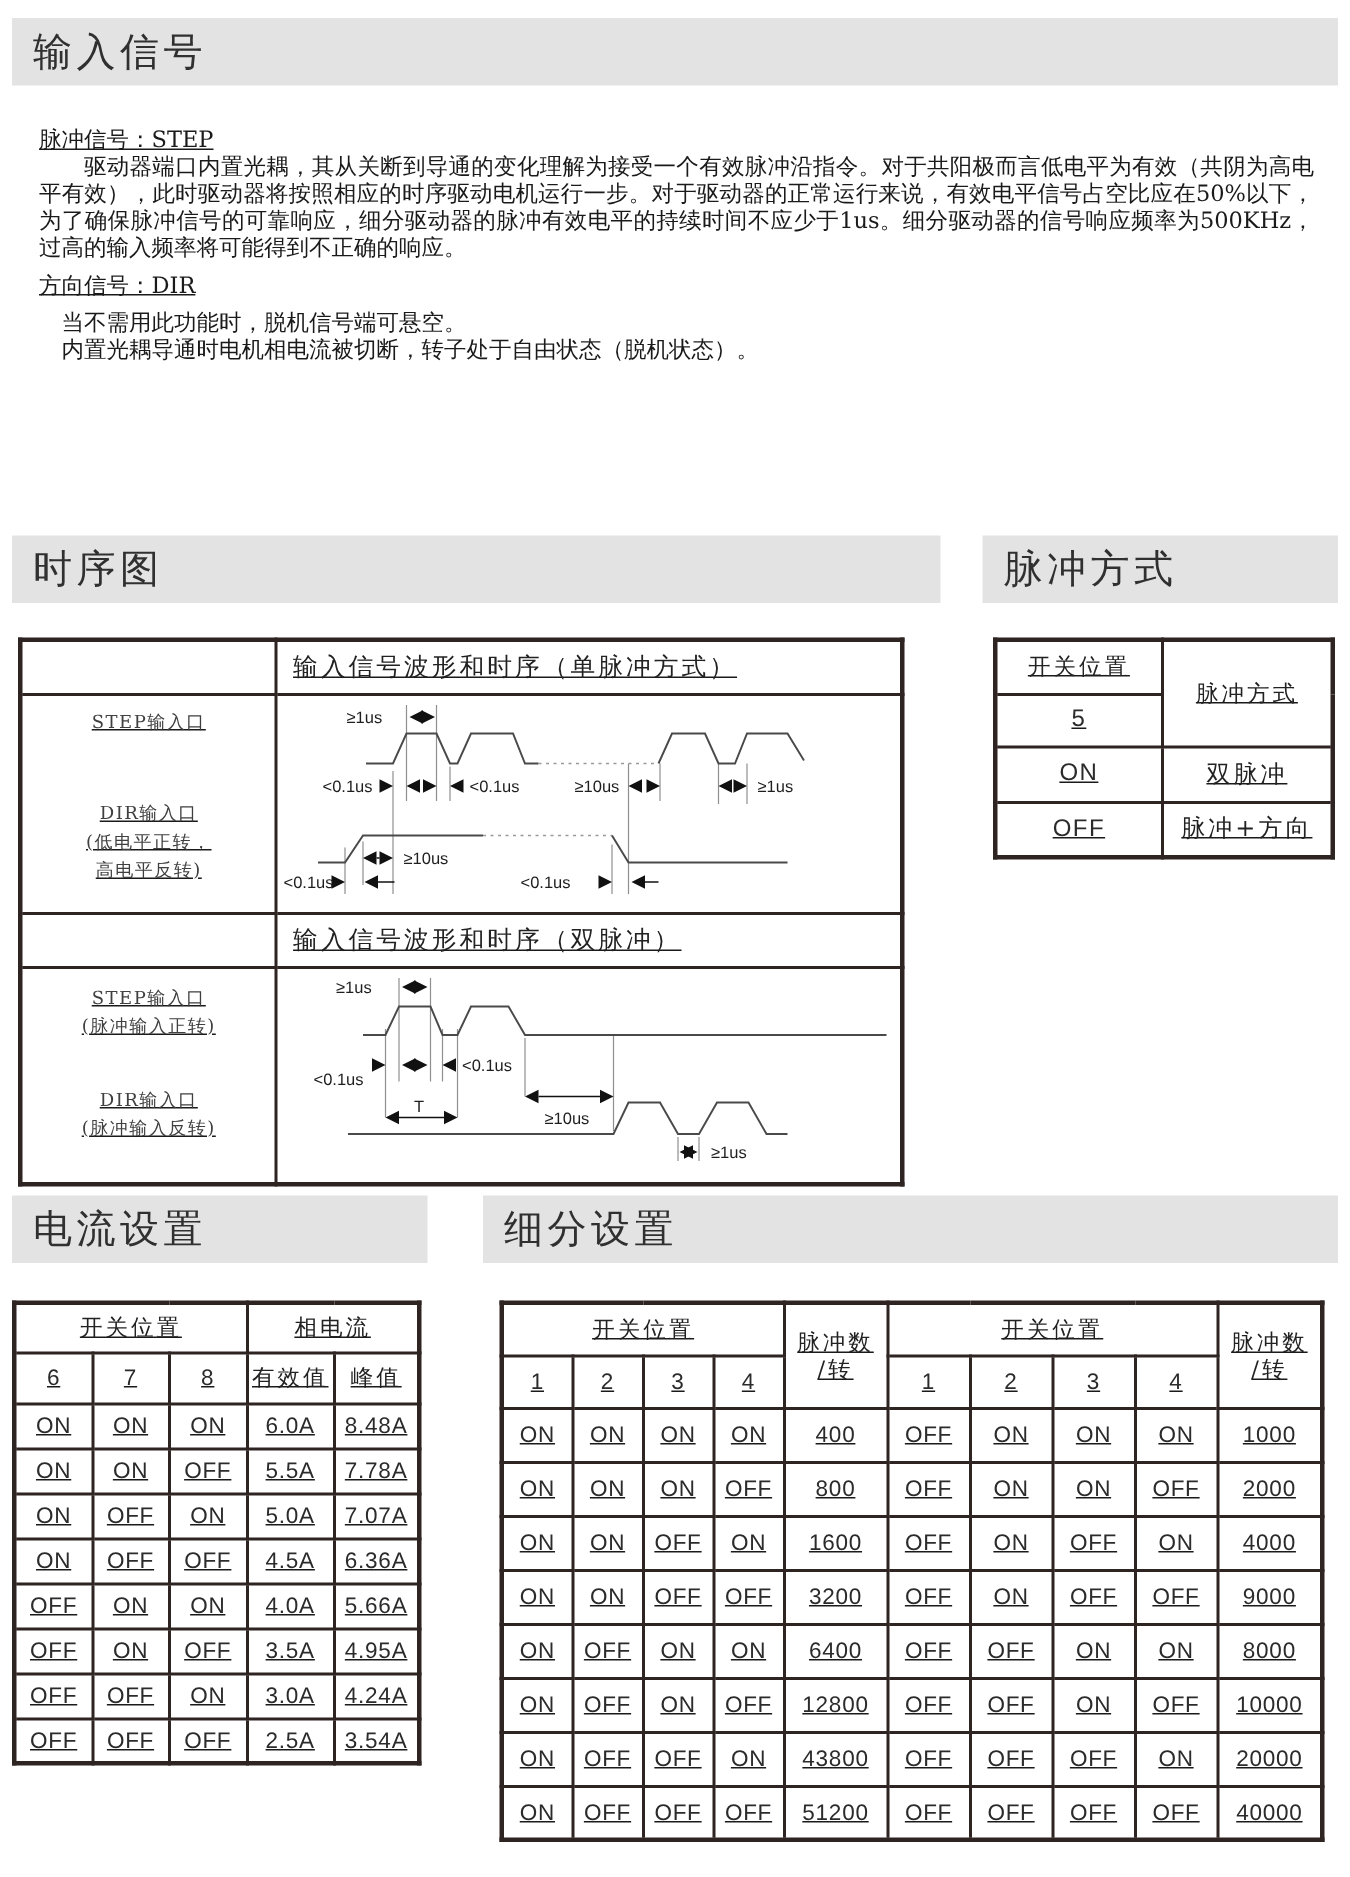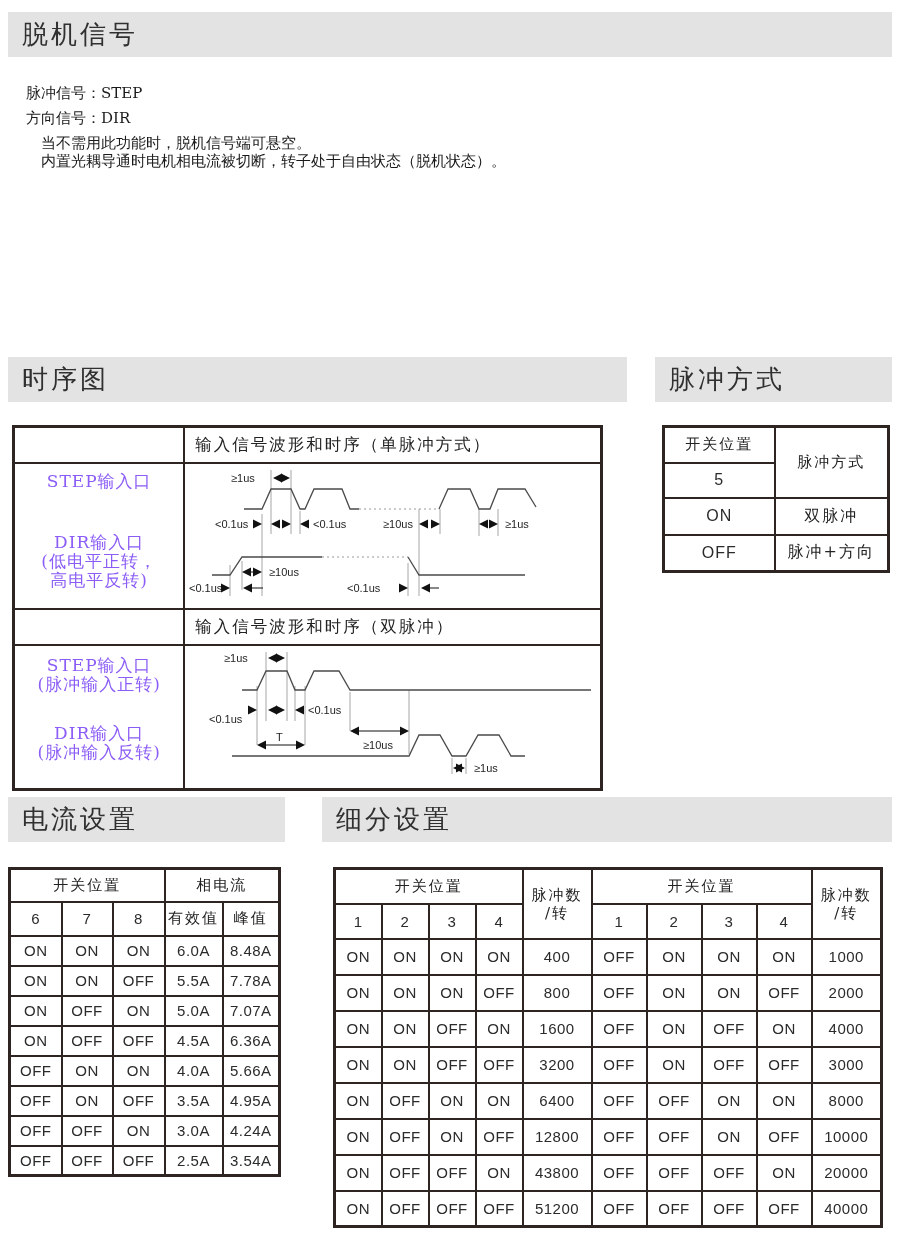--- a/index.html
+++ b/index.html
@@ -1,55 +1,56 @@
 <!DOCTYPE html>
 <html><head>
 <meta charset="utf-8">
 <style>
   html,body{margin:0;padding:0;background:#fff;}
   .page{position:relative;width:900px;height:1251px;background:#ffffff;overflow:hidden;
         font-family:"DejaVu Serif","Liberation Serif",serif;color:#1a1a1a;}
   .bar{position:absolute;background:#e3e3e3;display:flex;align-items:center;box-sizing:border-box;
        padding-left:14px;font-size:26px;letter-spacing:3px;color:#303030;}
   .textblock{position:absolute;left:26px;top:84px;width:850px;font-size:15px;line-height:18px;}
-  .sig-head{margin:0;}
+  .sig-head{margin:0;text-decoration:underline;}
   .sig-par{margin:0;text-indent:2em;text-align:justify;}
   .free-line{margin:0;text-indent:1em;}
   .gap{height:7px;}
-  table{border-collapse:collapse;}
+  table{border-collapse:collapse;text-decoration:underline;}
   .dtable{position:absolute;border:3px solid #2e2522;table-layout:fixed;}
   .dtable td{border:2px solid #2e2522;text-align:center;vertical-align:middle;padding:0;overflow:hidden;}
   .sans{font-family:"Liberation Sans","DejaVu Sans",sans-serif;letter-spacing:0.5px;color:#2b2b2b;}
   .cnh{font-size:15px;letter-spacing:2px;color:#222;}
   .cap{text-align:left !important;padding-left:10px !important;font-size:16.5px;letter-spacing:2px;color:#222;}
   .wf{vertical-align:top !important;}
-  .lblcell{vertical-align:top !important;font-size:17px;line-height:19px;letter-spacing:1px;color:#8b5cf6;}
+  .lblcell{vertical-align:top !important;font-size:12px;line-height:19px;letter-spacing:1px;color:#404040;}
   .lblcell .blk{margin:0 auto;}
   .pm-cn{font-size:16px;letter-spacing:2px;color:#222;}
   .pm-sans{font-family:"Liberation Sans","DejaVu Sans",sans-serif;font-size:16px;letter-spacing:1px;color:#2b2b2b;}
   .num{font-size:15px;}
   .pre2{white-space:pre-line;line-height:18px;}
   svg text{font-family:"Liberation Sans","DejaVu Sans",sans-serif;font-size:11px;fill:#1e1e1e;}
   svg .tr{stroke:#4a4a4a;stroke-width:1.3;fill:none;}
   svg .dot{stroke:#9a9a9a;stroke-width:1.1;fill:none;stroke-dasharray:2,3;}
   svg .gd{stroke:#8f8f8f;stroke-width:0.8;fill:none;}
   svg .ar{fill:#111;stroke:none;}
   svg .al{stroke:#111;stroke-width:1;fill:none;}
 </style>
 </head>
 <body>
 
 <div class="page">
 
   <div class="bar" style="left:8px;top:12px;width:884px;height:45px;">
-    <span>脱机信号</span>
+    <span>输入信号</span>
   </div>
 
   <div class="textblock">
     <p class="sig-head">脉冲信号：STEP</p>
+    <p class="sig-par">驱动器端口内置光耦，其从关断到导通的变化理解为接受一个有效脉冲沿指令。对于共阳极而言低电平为有效（共阴为高电平有效），此时驱动器将按照相应的时序驱动电机运行一步。对于驱动器的正常运行来说，有效电平信号占空比应在50%以下，为了确保脉冲信号的可靠响应，细分驱动器的脉冲有效电平的持续时间不应少于1us。细分驱动器的信号响应频率为500KHz，过高的输入频率将可能得到不正确的响应。</p>
     <div class="gap"></div>
     <p class="sig-head">方向信号：DIR</p>
     <div class="gap"></div>
     <p class="free-line">当不需用此功能时，脱机信号端可悬空。</p>
     <p class="free-line">内置光耦导通时电机相电流被切断，转子处于自由状态（脱机状态）。</p>
   </div>
 
   <div class="bar" style="left:8px;top:357px;width:619px;height:45px;">
     <span>时序图</span>
   </div>
@@ -385,21 +386,21 @@
     <tr style="height:36px">
           <td class="sans num">ON</td>
           <td class="sans num">ON</td>
           <td class="sans num">OFF</td>
           <td class="sans num">OFF</td>
           <td class="sans num">3200</td>
           <td class="sans num">OFF</td>
           <td class="sans num">ON</td>
           <td class="sans num">OFF</td>
           <td class="sans num">OFF</td>
-          <td class="sans num">3000</td>
+          <td class="sans num">9000</td>
         </tr>
     <tr style="height:36px">
           <td class="sans num">ON</td>
           <td class="sans num">OFF</td>
           <td class="sans num">ON</td>
           <td class="sans num">ON</td>
           <td class="sans num">6400</td>
           <td class="sans num">OFF</td>
           <td class="sans num">OFF</td>
           <td class="sans num">ON</td>

